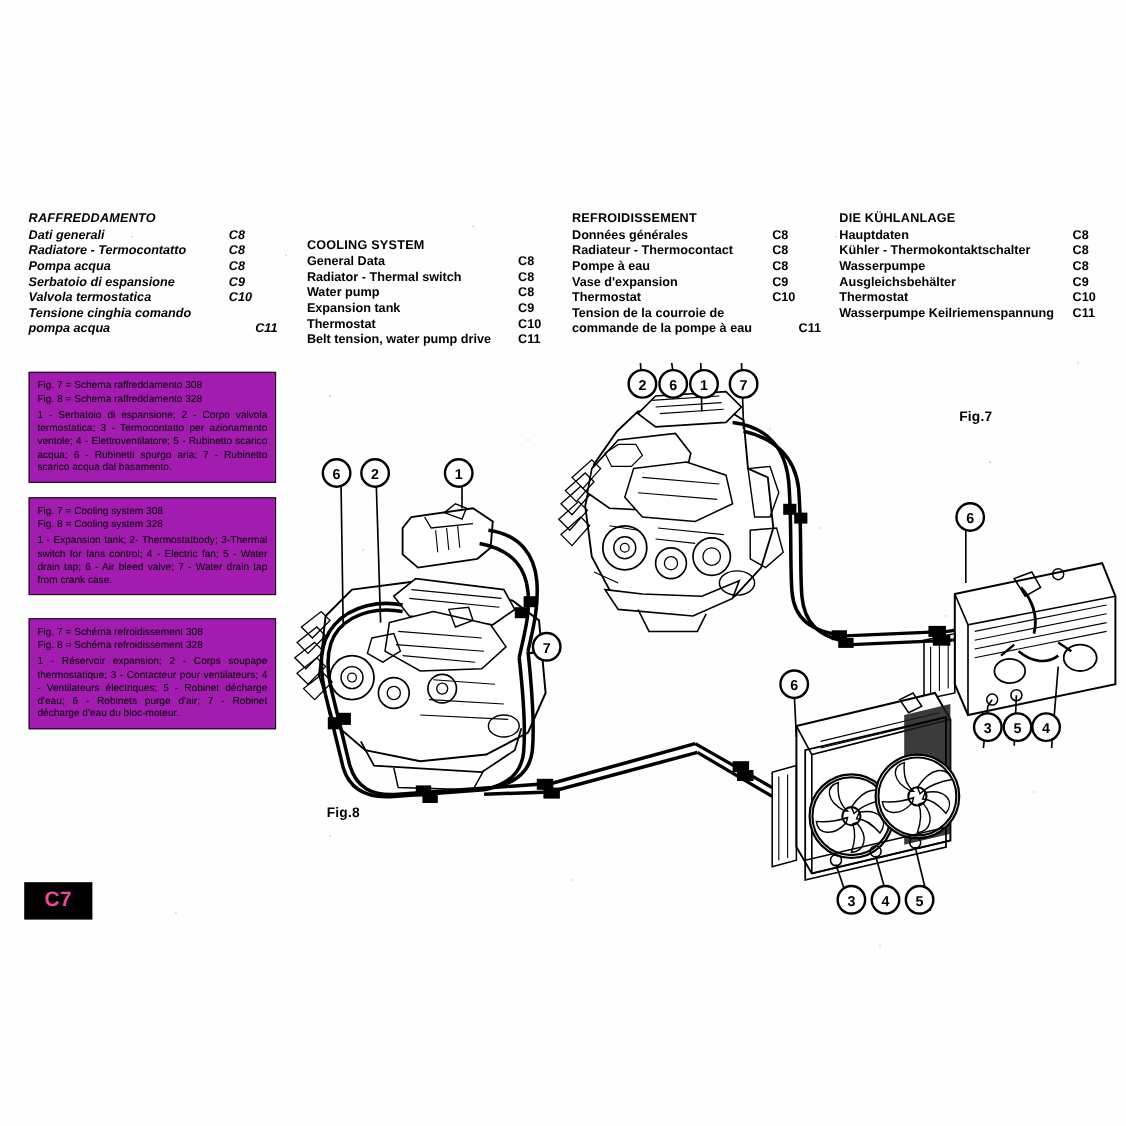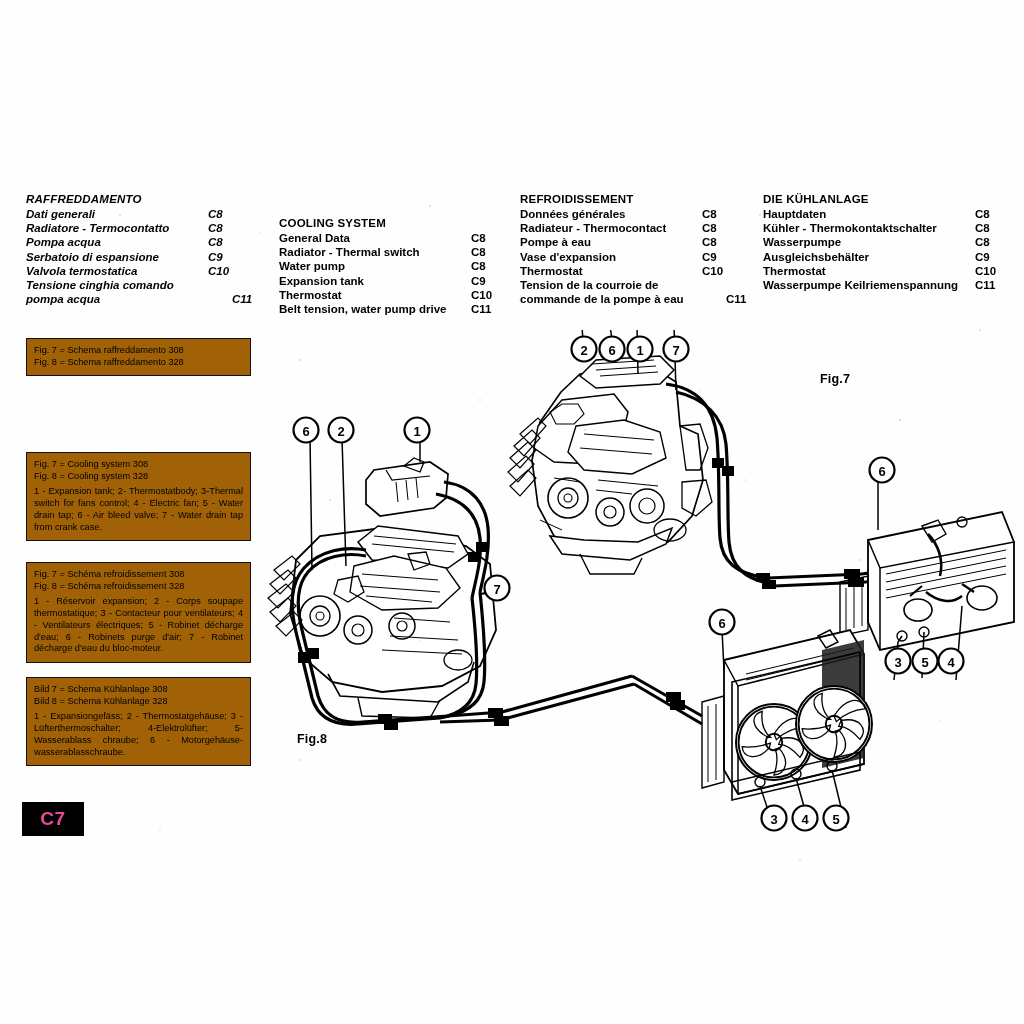--- a/index.html
+++ b/index.html
@@ -74,21 +74,21 @@
   .index-row.wrap .contline .lbl2 { flex: 1 1 auto; }
   .index-row.wrap .contline .pg { width: 30px; }
 
   
   .caption-box {
     position: absolute;
     left: 26px;
     width: 225px;
     border: 1.2px solid #111;
     padding: 6px 7px 7px 7px;
-    background: #a16207;
+    background: #a21caf;
     box-sizing: border-box;
   }
   .cap-head {
     font-size: 9.2px;
     line-height: 11.6px;
     font-weight: normal;
   }
   .cap-body {
     font-size: 9.2px;
     line-height: 11.8px;
@@ -126,21 +126,21 @@
     height: 520px;
   }
   #figure-svg { display: block; }
 
   .fig-label {
     position: absolute;
     font-size: 12.5px;
     font-weight: bold;
     letter-spacing: .2px;
   }
-  #fig7-label { left: 820px; top: 372px; }
+  #fig7-label { left: 872px; top: 372px; }
   #fig8-label { left: 297px; top: 732px; }
 
   
   text.callout-num {
     font-family: "Liberation Sans", sans-serif;
     font-size: 13px;
     font-weight: bold;
     text-anchor: middle;
     dominant-baseline: central;
     fill: #000;
@@ -274,39 +274,35 @@
     </div>
     <div class="index-row">
       <span class="lbl">Wasserpumpe Keilriemenspannung</span>
       <span class="pg">C11</span>
     </div>
   </div>
 
   <div class="caption-box" id="capbox-it">
     <div class="cap-head">Fig. 7 = Schema raffreddamento 308</div>
     <div class="cap-head">Fig. 8 = Schema raffreddamento 328</div>
+    <div class="cap-body">1 - Serbatoio di espansione; 2 - Corpo valvola termostatica; 3 - Termocontatto per azionamento ventole; 4 - Elettroventilatore; 5 - Rubinetto scarico acqua; 6 - Rubinetti spurgo aria; 7 - Rubinetto scarico acqua dal basamento.</div>
   </div>
 
   <div class="caption-box" id="capbox-en">
     <div class="cap-head">Fig. 7 = Cooling system 308</div>
     <div class="cap-head">Fig. 8 = Cooling system 328</div>
     <div class="cap-body">1 - Expansion tank; 2- Thermostatbody; 3-Thermal switch for fans control; 4 - Electric fan; 5 - Water drain tap; 6 - Air bleed valve; 7 - Water drain tap from crank case.</div>
   </div>
 
   <div class="caption-box" id="capbox-fr">
     <div class="cap-head">Fig. 7 = Schéma refroidissement 308</div>
     <div class="cap-head">Fig. 8 = Schéma refroidissement 328</div>
     <div class="cap-body">1 - Réservoir expansion; 2 - Corps soupape thermostatique; 3 - Contacteur pour ventilateurs; 4 - Ventilateurs électriques; 5 - Robinet décharge d'eau; 6 - Robinets purge d'air; 7 - Robinet décharge d'eau du bloc-moteur.</div>
   </div>
 
-  <div class="caption-box" id="capbox-de">
-    <div class="cap-head">Bild 7 = Schema Kühlanlage 308</div>
-    <div class="cap-head">Bild 8 = Schema Kühlanlage 328</div>
-    <div class="cap-body">1 - Expansiongefäss; 2 - Thermostatgehäuse; 3 - Lüfterthermoschalter; 4-Elektrolüfter; 5-Wasserablass chraube; 6 - Motorgehäuse-wasserablasschraube.</div>
-  </div>
 
   <div class="page-tag">C7</div>
 
   <div class="fig-label" id="fig7-label">Fig.7</div>
   <div class="fig-label" id="fig8-label">Fig.8</div>
 
   <div id="figure-area">
   <svg id="figure-svg" width="760" height="520" viewBox="0 0 760 520" xmlns="http://www.w3.org/2000/svg">
     <defs>
       <g id="fanblades">

